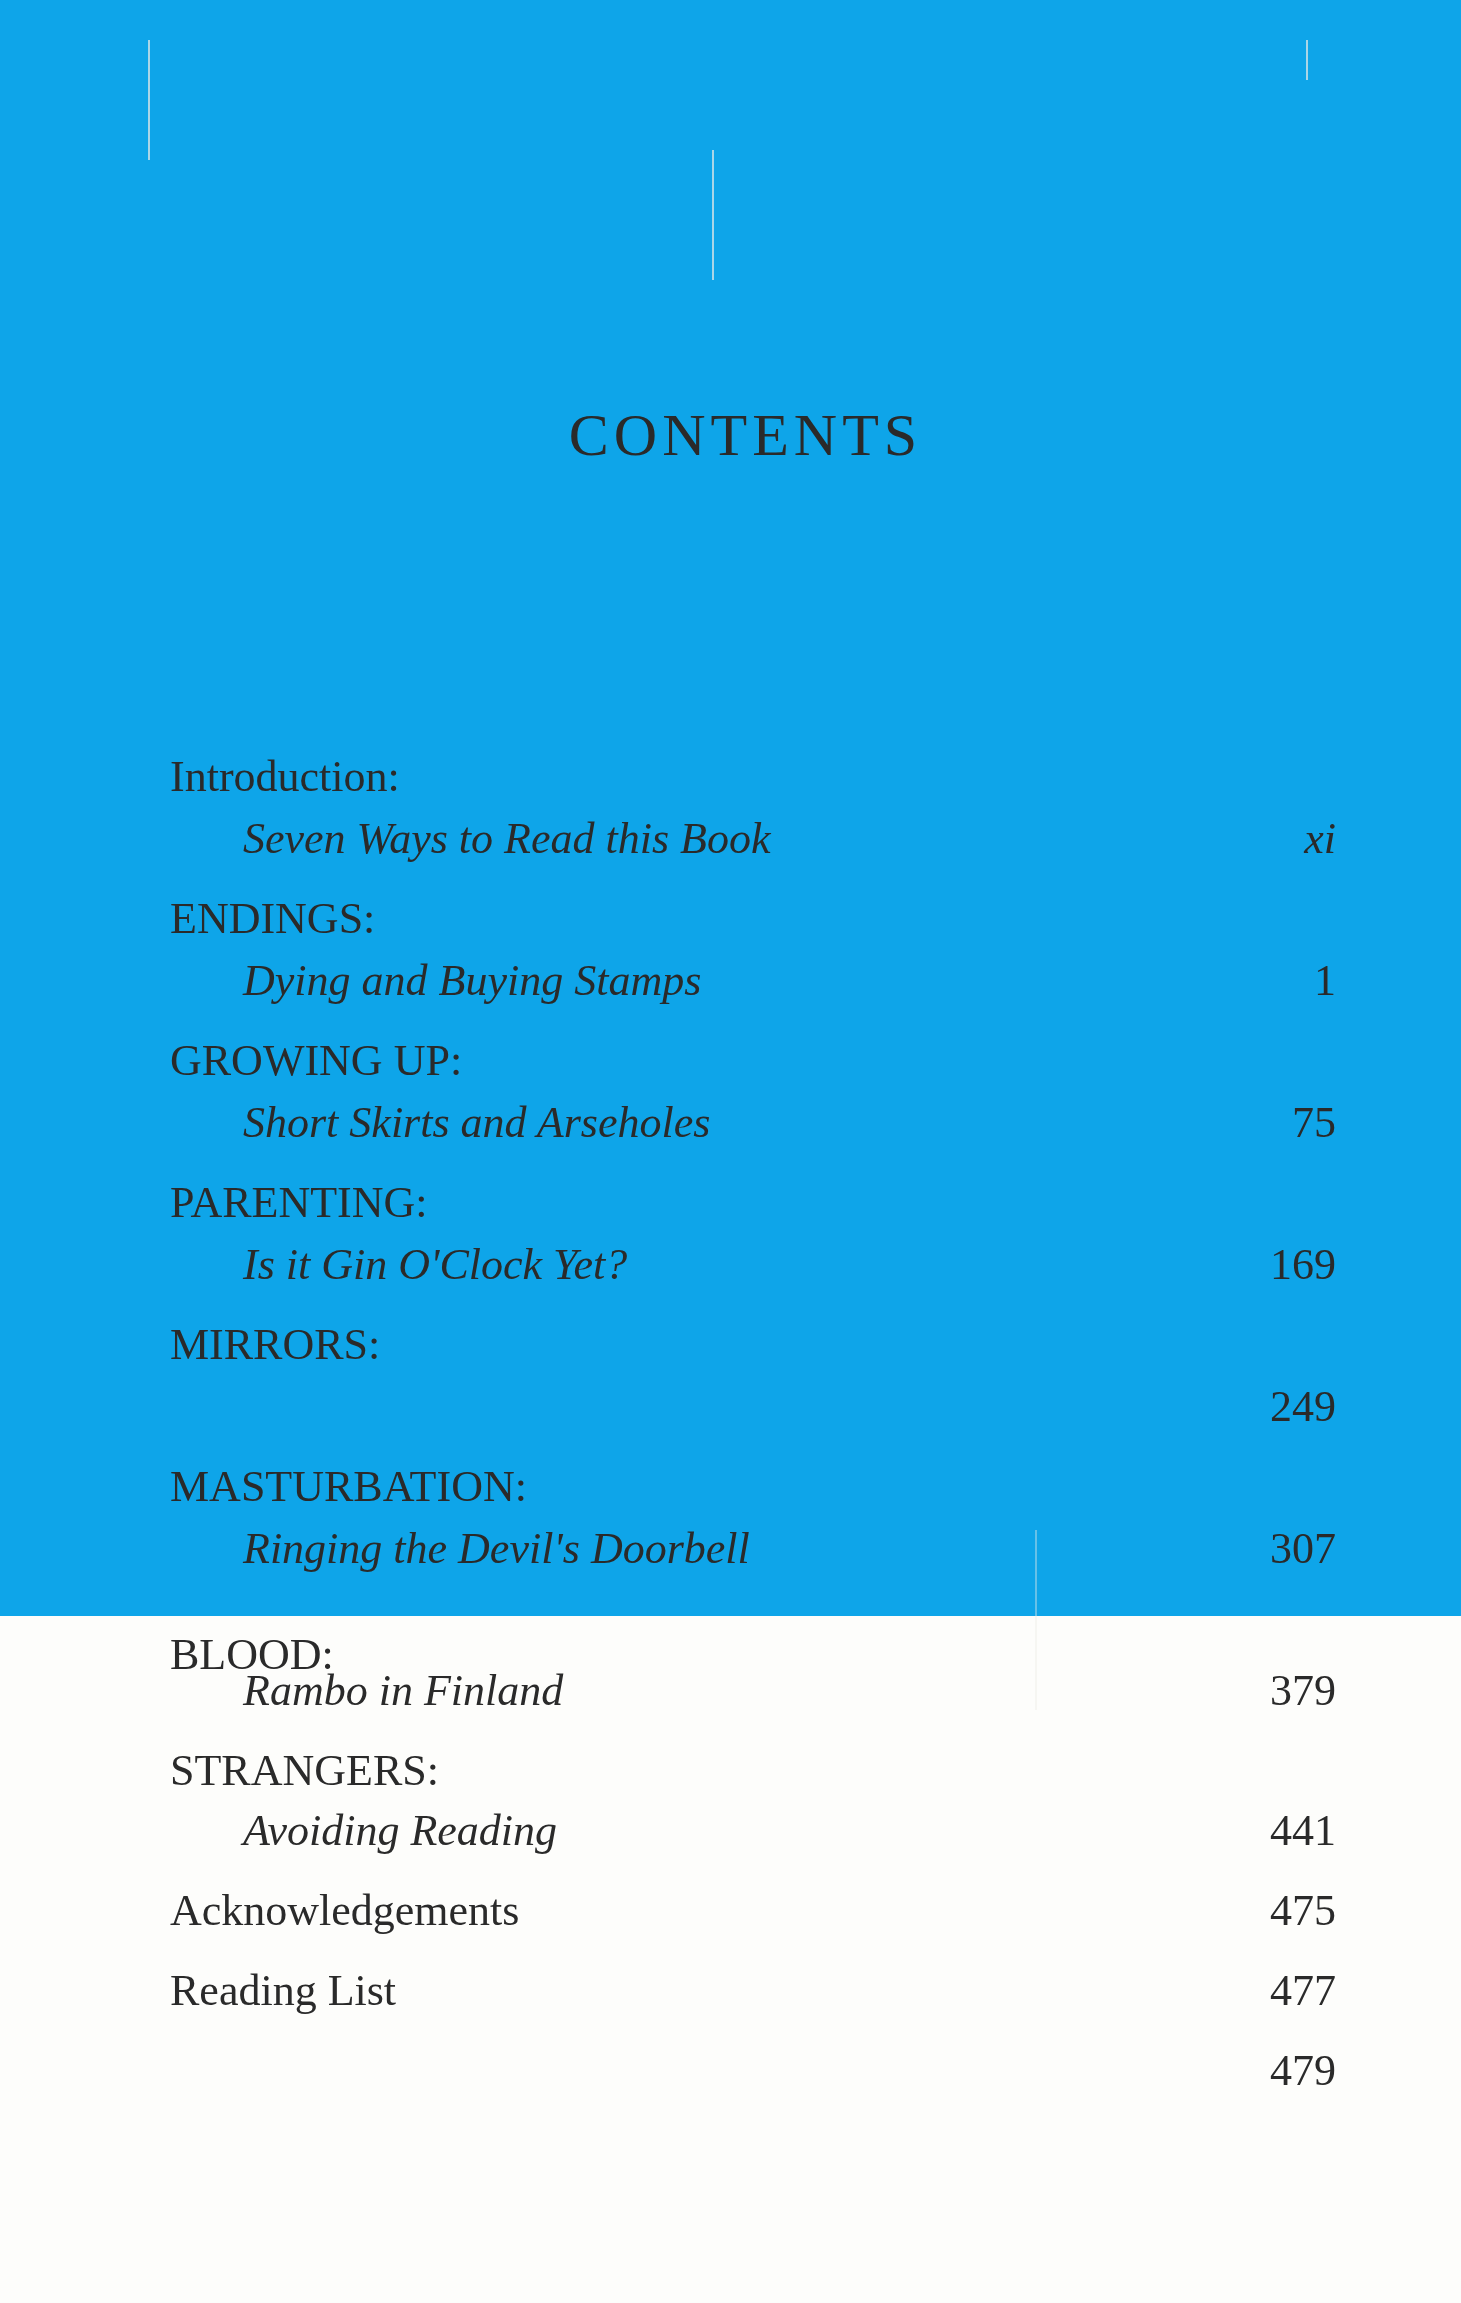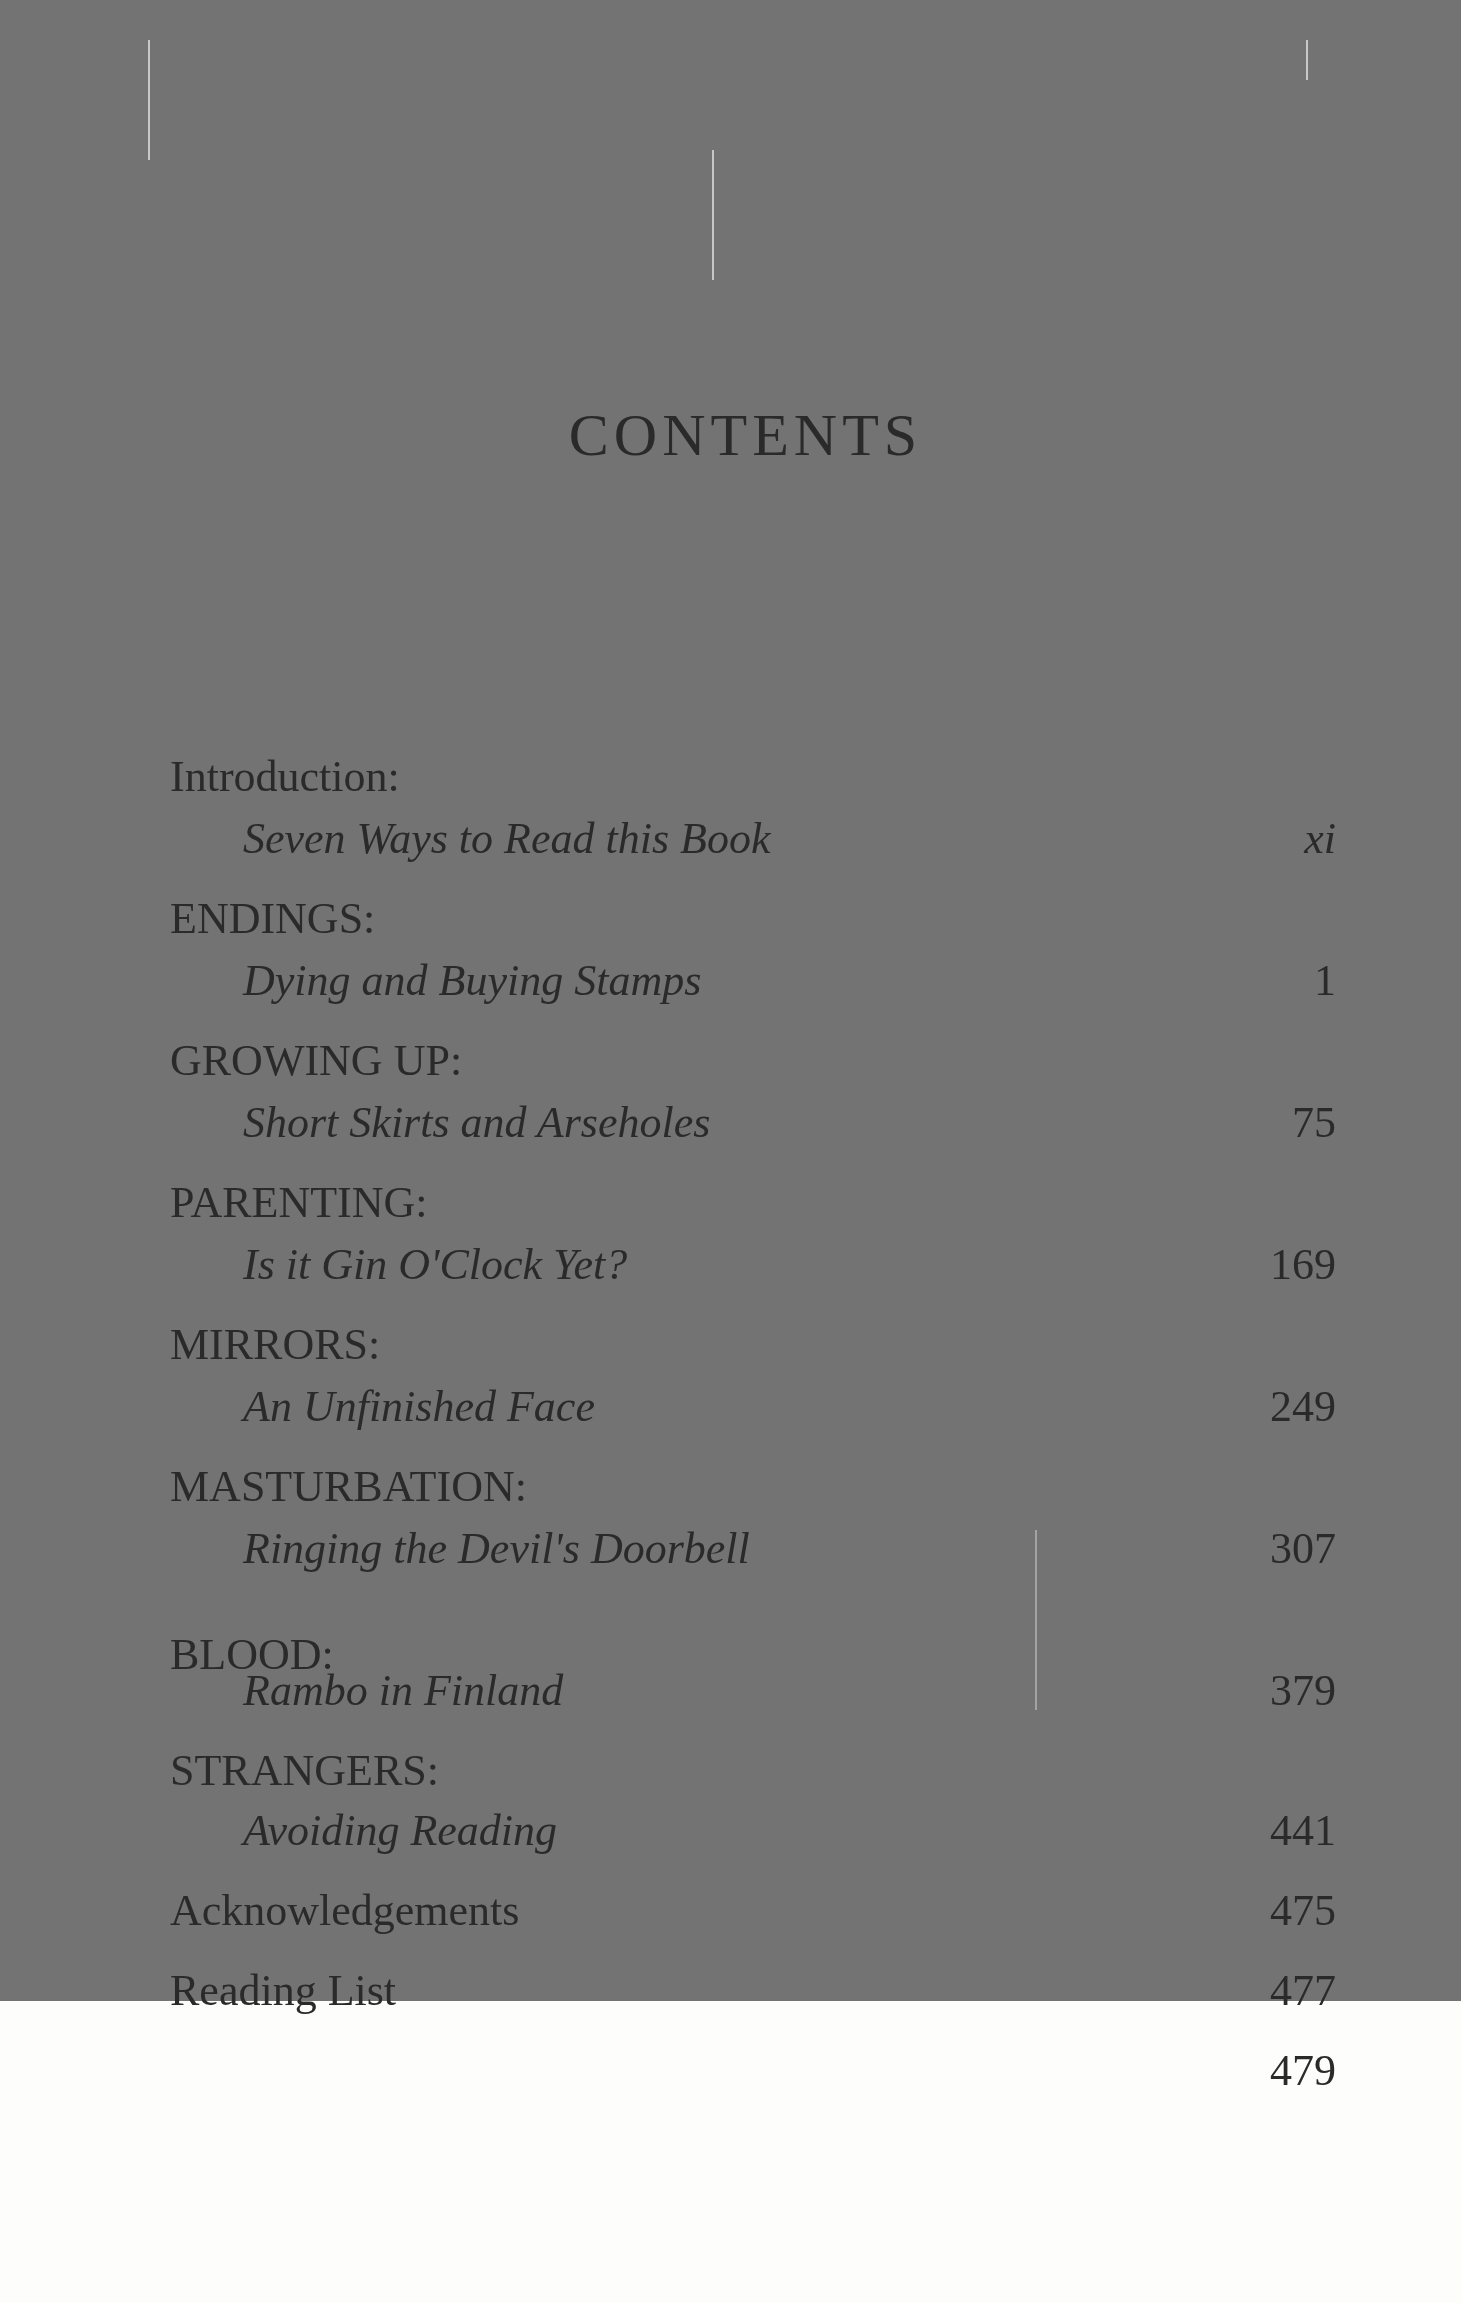--- a/index.html
+++ b/index.html
@@ -11,22 +11,22 @@
       width: 1461px;
       height: 2303px;
       position: relative;
       overflow: hidden;
       color: #2a2a2a;
       font-family: "Liberation Serif", "DejaVu Serif", serif;
     }
     .page {
       position: absolute;
       left: 0; top: 0;
-      width: 1461px; height: 2001px;
-      background: #737373;
+      width: 1461px; height: 1616px;
+      background: #0ea5e9;
     }
     .scan-mark {
       position: absolute;
       width: 2px;
       background: #ecebe6;
       opacity: 0.7;
     }
     .title {
       position: absolute;
       left: 0;
@@ -115,21 +115,20 @@
     </div>
     <div class="line sub" style="top:1240px;">
       <span class="label italic">Is it Gin O'Clock Yet?</span>
       <span class="pg">169</span>
     </div>
 
     <div class="line" style="top:1320px;">
       <span class="label">MIRRORS:</span>
     </div>
     <div class="line sub" style="top:1382px;">
-      <span class="label italic">An Unfinished Face</span>
       <span class="pg">249</span>
     </div>
 
     <div class="line" style="top:1462px;">
       <span class="label">MASTURBATION:</span>
     </div>
     <div class="line sub" style="top:1524px;">
       <span class="label italic">Ringing the Devil's Doorbell</span>
       <span class="pg">307</span>
     </div>

